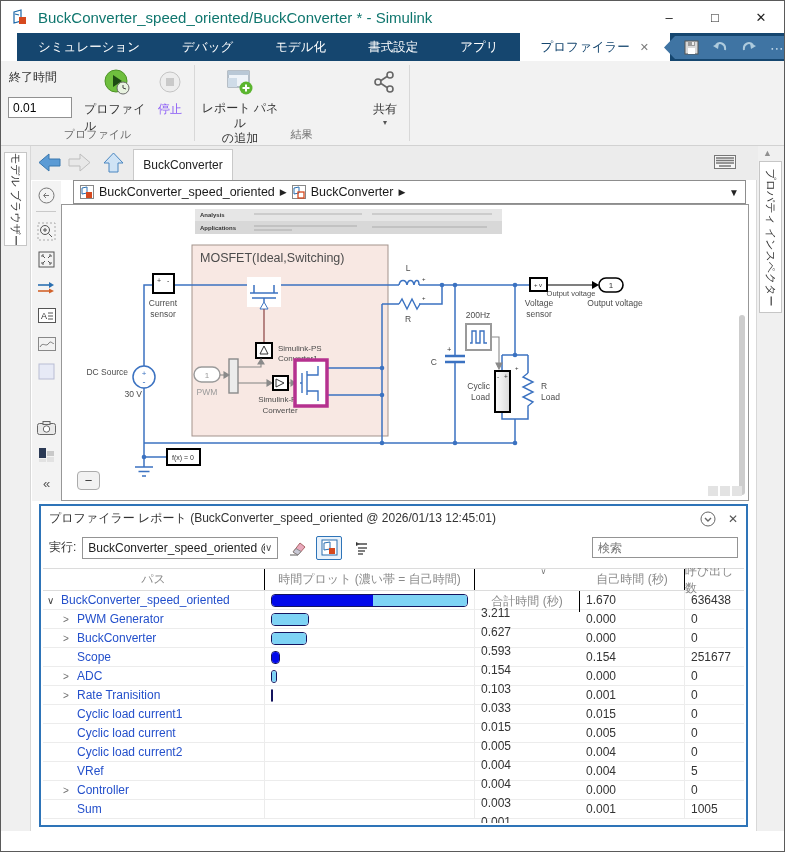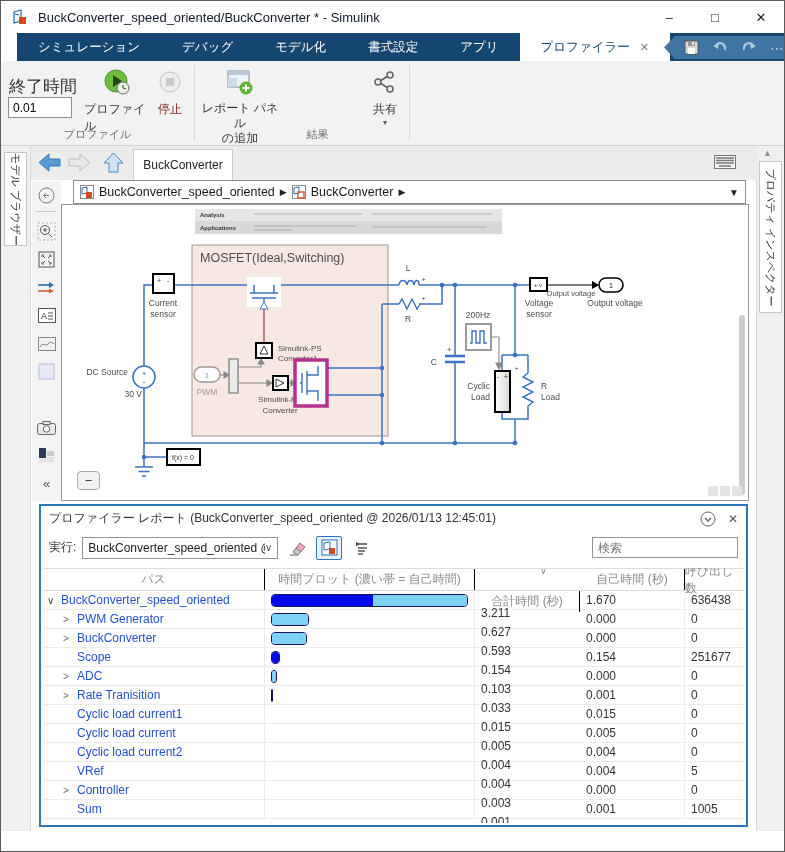--- a/index.html
+++ b/index.html
@@ -3,42 +3,42 @@
 <meta charset="utf-8">
 <style>
   * { margin:0; padding:0; box-sizing:border-box; }
   html,body { background:#cfcfcf; }
   body { font-family:"Liberation Sans","DejaVu Sans",sans-serif; }
   #window { position:relative; width:785px; height:852px; background:#fff; border:1px solid #5a5a5a; overflow:hidden; }
 
   
   .titlebar { position:absolute; left:0; top:0; width:100%; height:32px; background:#fff; display:flex; align-items:center; }
   .app-icon { width:17px; height:17px; margin:0 9px 0 11px; }
-  .title-text { font-size:13px; color:#0f172a; }
+  .title-text { font-size:15px; color:#0f766e; }
   .win-btns { position:absolute; right:0; top:0; height:32px; display:flex; }
   .win-btn { width:46px; height:32px; display:flex; align-items:center; justify-content:center; font-size:13px; color:#222; cursor:default; }
 
   
   .tabrow { position:absolute; left:16px; top:32px; width:100%; height:28px; background:#15466f; display:flex; align-items:stretch; }
   .rtab { color:#fff; font-size:12.5px; padding:0 21px; display:flex; align-items:center; white-space:nowrap; }
   .rtab.active { background:#ffffff; color:#15466f; border-top:1px solid #0d3least; }
   .rtab.active { border:0; }
   .rtab .tabx { margin-left:10px; color:#7a7a7a; font-size:11px; }
   .qat { position:absolute; right:4px; top:3px; height:23px; width:132px; background:#3f74a3; clip-path:polygon(11px 0, 100% 0, 100% 100%, 11px 100%, 0 50%); border-radius:0 4px 4px 0; display:flex; align-items:center; justify-content:flex-end; gap:13px; padding:0 12px 0 16px; }
   .qat .qi { color:#bcd4e6; font-size:14px; line-height:1; }
 
   
   .ribbon { position:absolute; left:0; top:60px; width:100%; height:85px; background:#f2f2f2; border-bottom:1px solid #d2d2d2; }
   .rb-sep { position:absolute; top:4px; height:76px; width:1px; background:#d8d8d8; }
   .rb-grouplabel { position:absolute; bottom:3px; font-size:11px; color:#6d6d6d; text-align:center; }
-  .stop-time-label { position:absolute; left:8px; top:14px; font-size:17px; color:#333; }
+  .stop-time-label { position:absolute; left:8px; top:8px; font-size:12px; color:#333; }
   .stop-time-input { position:absolute; left:7px; top:36px; width:64px; height:21px; border:1px solid #919191; font-size:12px; padding:0 4px; background:#fff; }
   .big-btn { position:absolute; top:5px; display:flex; flex-direction:column; align-items:center; font-size:12px; color:#333; }
   .big-btn .bicon { height:32px; display:flex; align-items:center; justify-content:center; margin-bottom:3px; }
-  .big-btn.disabled { color:#7f1d1d; }
+  .big-btn.disabled { color:#8b5cf6; }
   .two-line { text-align:center; line-height:1.25; }
 
   
   .strip-left { position:absolute; left:0; top:145px; width:30px; height:685px; background:#f0f0f0; border-right:1px solid #d8d8d8; }
   .strip-right { position:absolute; right:0; top:145px; width:28px; height:685px; background:#f0f0f0; border-left:1px solid #d8d8d8; }
   .vtab { position:absolute; background:#fff; border:1px solid #c6c6c6; display:flex; align-items:center; justify-content:center; }
   .vtab span { transform:rotate(90deg); white-space:nowrap; font-size:11px; color:#333; }
   .collapse-tri { position:absolute; top:2px; left:6px; font-size:9px; color:#8f8f8f; }
 
   
@@ -208,21 +208,21 @@
           <path d="M8 10.5 L14 6.5 M8 13.5 L14 17.5" stroke="#666" stroke-width="1.6"></path>
         </svg>
       </span>
       <span>共有</span>
       <span style="font-size:8px;color:#555;">▾</span>
     </div>
 
     <div class="rb-sep" style="left:408px;"></div>
 
     <div class="rb-grouplabel" style="left:0; width:193px;">プロファイル</div>
-    <div class="rb-grouplabel" style="left:197px; width:215px;padding-left:24px;">結果</div>
+    <div class="rb-grouplabel" style="left:181px; width:215px;padding-left:24px;">結果</div>
   </div>
 
   <div class="strip-left">
     <div class="vtab" style="left:3px; top:6px; width:23px; height:94px;">
       <span>モデル ブラウザー</span>
     </div>
   </div>
   <div class="strip-right">
     <div class="collapse-tri">▲</div>
     <div class="vtab" style="left:2px; top:15px; width:23px; height:152px;">

